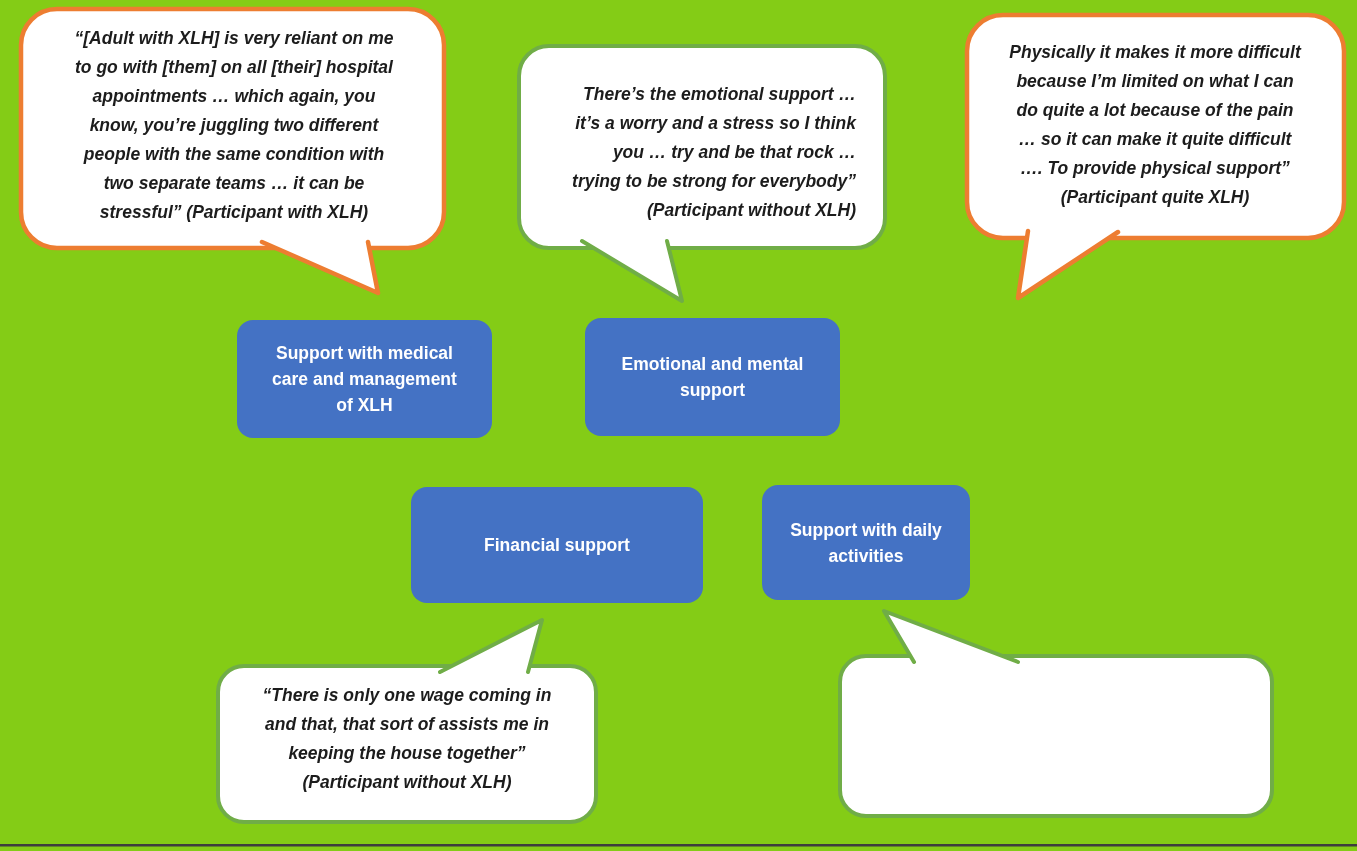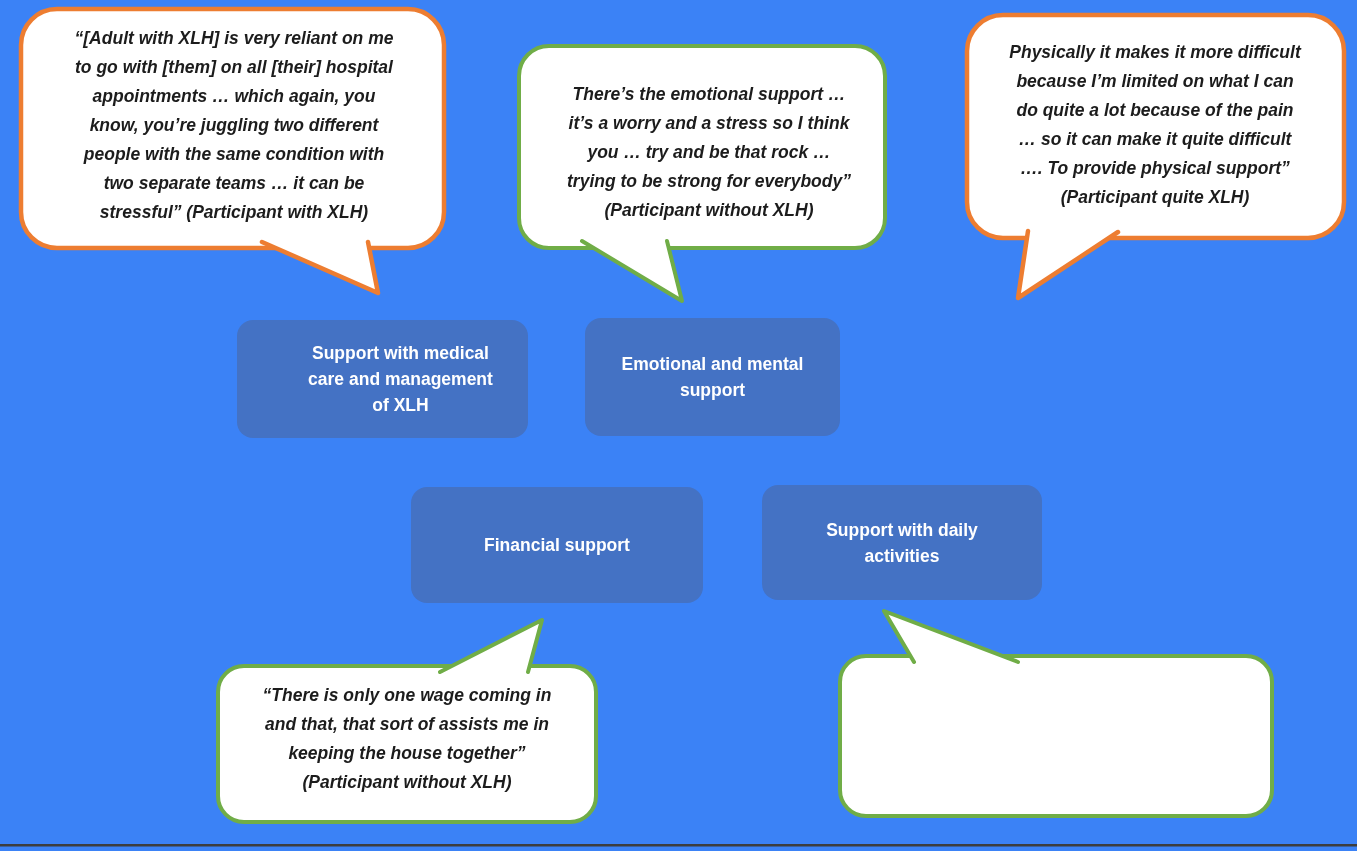--- a/index.html
+++ b/index.html
@@ -1,20 +1,20 @@
 <!DOCTYPE html>
 <html><head>
 <meta charset="utf-8">
 <style>
   html, body { margin: 0; padding: 0; background: #ffffff; }
   .stage {
     position: relative;
     width: 1357px;
     height: 851px;
-    background: #3b82f6;
+    background: #84cc16;
     font-family: "Liberation Sans", sans-serif;
     overflow: hidden;
   }
   .stage svg.wires {
     position: absolute;
     left: 0; top: 0;
     width: 1357px; height: 851px;
   }
   .quote {
     position: absolute;
@@ -67,45 +67,45 @@
   </svg>
 
   <div class="quote" style="left:35px;  top:24px;  width:398px;">“[Adult with XLH] is very reliant on me
 to go with [them] on all [their] hospital
 appointments … which again, you
 know, you’re juggling two different
 people with the same condition with
 two separate teams … it can be
 stressful” (Participant with XLH)</div>
 
-  <div class="quote" style="left:534px; top:80px;  width:350px;">There’s the emotional support …
+  <div class="quote" style="left:506px; top:80px;  width:350px;text-align:right;">There’s the emotional support …
 it’s a worry and a stress so I think
 you … try and be that rock …
 trying to be strong for everybody”
 (Participant without XLH)</div>
 
   <div class="quote" style="left:975px; top:38px;  width:360px;">Physically it makes it more difficult
 because I’m limited on what I can
 do quite a lot because of the pain
 … so it can make it quite difficult
 …. To provide physical support”
 (Participant quite XLH)</div>
 
   <div class="quote" style="left:230px; top:681px; width:354px;">“There is only one wage coming in
 and that, that sort of assists me in
 keeping the house together”
 (Participant without XLH)</div>
 
 
-  <div class="category-box" style="left:237px; top:320px; width:255px; height:118px;padding-left:36px;">Support with medical
+  <div class="category-box" style="left:237px; top:320px; width:255px; height:118px;">Support with medical
 care and management
 of XLH</div>
 
   <div class="category-box" style="left:585px; top:318px; width:255px; height:118px;">Emotional and mental
 support</div>
 
 
   <div class="category-box" style="left:411px; top:487px; width:292px; height:116px;">Financial support</div>
 
-  <div class="category-box" style="left:762px; top:485px; width:280px; height:115px;">Support with daily
+  <div class="category-box" style="left:762px; top:485px; width:208px; height:115px;">Support with daily
 activities</div>
 
 </div>
 
 </body></html>

